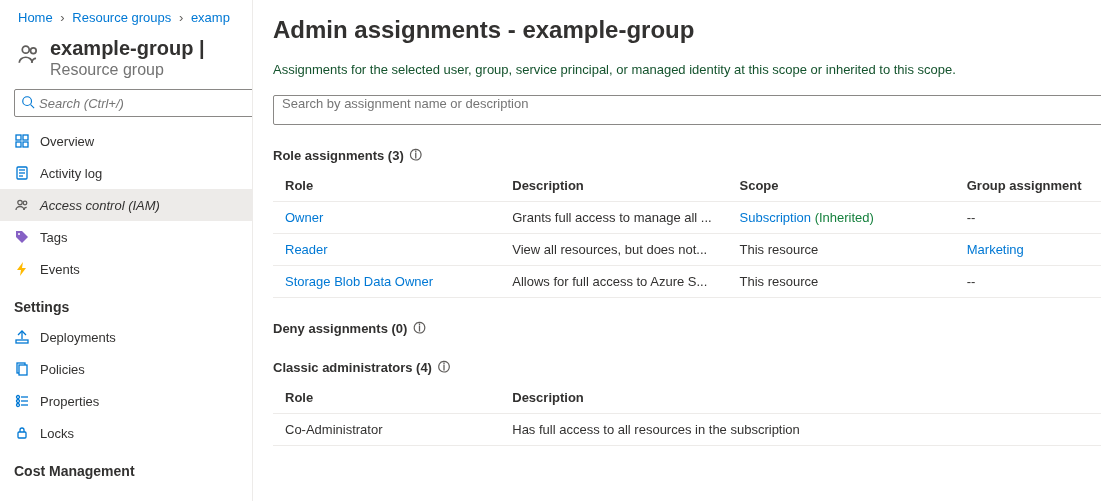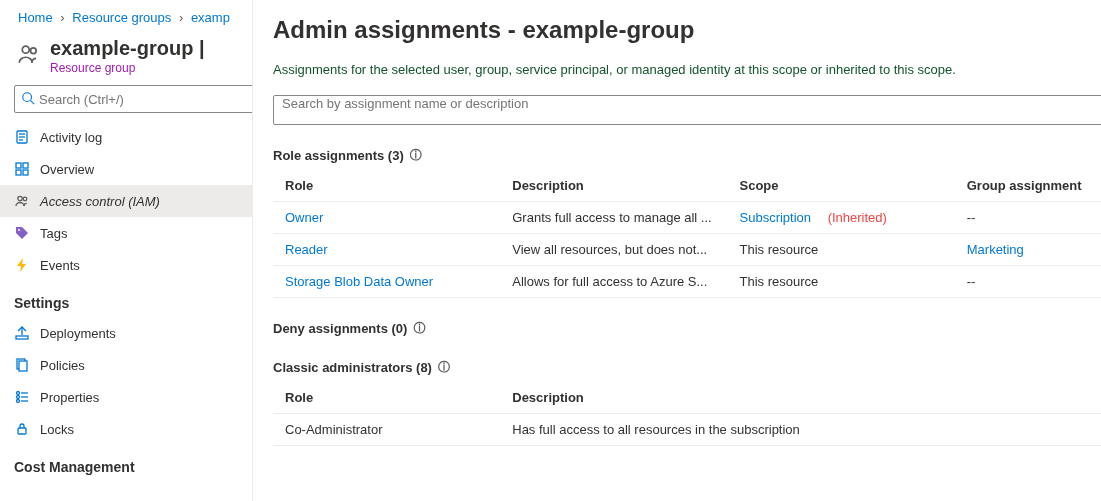--- a/index.html
+++ b/index.html
@@ -28,37 +28,38 @@
   }
   .breadcrumb .bc-link { color: #0078d4; cursor: pointer; }
   .breadcrumb .sep { color: #605e5c; margin: 0 4px; }
   .rg-header {
     display: flex;
     align-items: flex-start;
     padding: 4px 16px 10px 16px;
   }
   .rg-icon { width: 26px; height: 26px; margin-right: 8px; flex-shrink: 0; margin-top: 4px; }
   .rg-title { font-size: 20px; font-weight: 600; white-space: nowrap; overflow: hidden; }
-  .rg-sub { font-size: 12px; color: #a21caf; margin-top: 1px; }
+  .rg-sub { font-size: 16px; color: #737373; margin-top: 1px; }
   .search-box {
     margin: 0 14px 4px 14px;
     border: 1px solid #8a8886;
     height: 28px;
     display: flex;
     align-items: center;
     padding: 0 6px;
     border-radius: 2px;
   }
   .search-box input {
     border: none;
     outline: none;
     font-size: 13px;
     flex: 1;
     color: #1d4ed8;
     background: transparent;
+    font-style: italic;
   }
   .nav-list { padding: 4px 0 0 0; }
   .nav-item {
     display: flex;
     align-items: center;
     height: 32px;
     padding: 0 14px;
     cursor: pointer;
     gap: 10px;
   }
@@ -133,21 +134,21 @@
     overflow: hidden;
     text-overflow: ellipsis;
   }
   table.assign .link { color: #0078d4; cursor: pointer; }
   table.assign col.c1 { width: 25%; }
   table.assign col.c2 { width: 25%; }
   table.assign col.c3 { width: 25%; }
   table.assign col.c4 { width: 25%; }
   table.assign.two col.c1 { width: 25%; }
   table.assign.two col.c2 { width: 75%; }
-  .scope-inh { color: #ef4444; margin-left: 13px; }
+  .scope-inh { color: #15803d; }
 </style>
 </head>
 <body>
 
 <div class="left-pane">
   <div class="breadcrumb">
     <span class="bc-link">Home</span>
     <span class="sep">›</span>
     <span class="bc-link">Resource groups</span>
     <span class="sep">›</span>
@@ -176,38 +177,38 @@
           <line x1="11" y1="11" x2="15" y2="15"></line>
         </svg>
     </span>
     <input type="text" placeholder="Search (Ctrl+/)" style="">
   </div>
 
   <div class="nav-list">
     <div class="nav-item">
       <span class="nav-icon">
           <svg width="16" height="16" viewBox="0 0 16 16" fill="none" stroke="#0078d4" stroke-width="1.3">
+            <rect x="2" y="2" width="5" height="5"></rect>
+            <rect x="9" y="2" width="5" height="5"></rect>
+            <rect x="2" y="9" width="5" height="5"></rect>
+            <rect x="9" y="9" width="5" height="5"></rect>
+          </svg>
+        </span>
+      <span>Overview</span>
+    </div>
+    <div class="nav-item">
+      <span class="nav-icon">
+          <svg width="16" height="16" viewBox="0 0 16 16" fill="none" stroke="#0078d4" stroke-width="1.3">
             <rect x="3" y="2" width="10" height="12" rx="1"></rect>
             <line x1="5" y1="5" x2="11" y2="5"></line>
             <line x1="5" y1="8" x2="11" y2="8"></line>
             <line x1="5" y1="11" x2="9" y2="11"></line>
           </svg>
         </span>
       <span>Activity log</span>
-    </div>
-    <div class="nav-item">
-      <span class="nav-icon">
-          <svg width="16" height="16" viewBox="0 0 16 16" fill="none" stroke="#0078d4" stroke-width="1.3">
-            <rect x="2" y="2" width="5" height="5"></rect>
-            <rect x="9" y="2" width="5" height="5"></rect>
-            <rect x="2" y="9" width="5" height="5"></rect>
-            <rect x="9" y="9" width="5" height="5"></rect>
-          </svg>
-        </span>
-      <span>Overview</span>
     </div>
     <div class="nav-item selected">
       <span class="nav-icon">
           <svg width="16" height="16" viewBox="0 0 16 16" fill="none" stroke="#605e5c" stroke-width="1.3">
             <circle cx="6" cy="5.5" r="2.2"></circle>
             <circle cx="11" cy="6" r="1.8"></circle>
             <path d="M2 13c0-2 2-3.5 4-3.5s4 1.5 4 3.5"></path>
             <path d="M10 13c0-1.5 1.3-2.7 2.7-2.7"></path>
           </svg>
         </span>
@@ -337,21 +338,21 @@
       </tr>
     </tbody>
   </table>
 
   <div class="sub-header">
     <span>Deny assignments (0)</span>
     <span class="info-icon">ⓘ</span>
   </div>
 
   <div class="sub-header">
-    <span>Classic administrators (8)</span>
+    <span>Classic administrators (4)</span>
     <span class="info-icon">ⓘ</span>
   </div>
 
   <table class="assign two">
     <colgroup>
         <col class="c1">
         <col class="c2">
       </colgroup>
     <thead>
         <tr>

